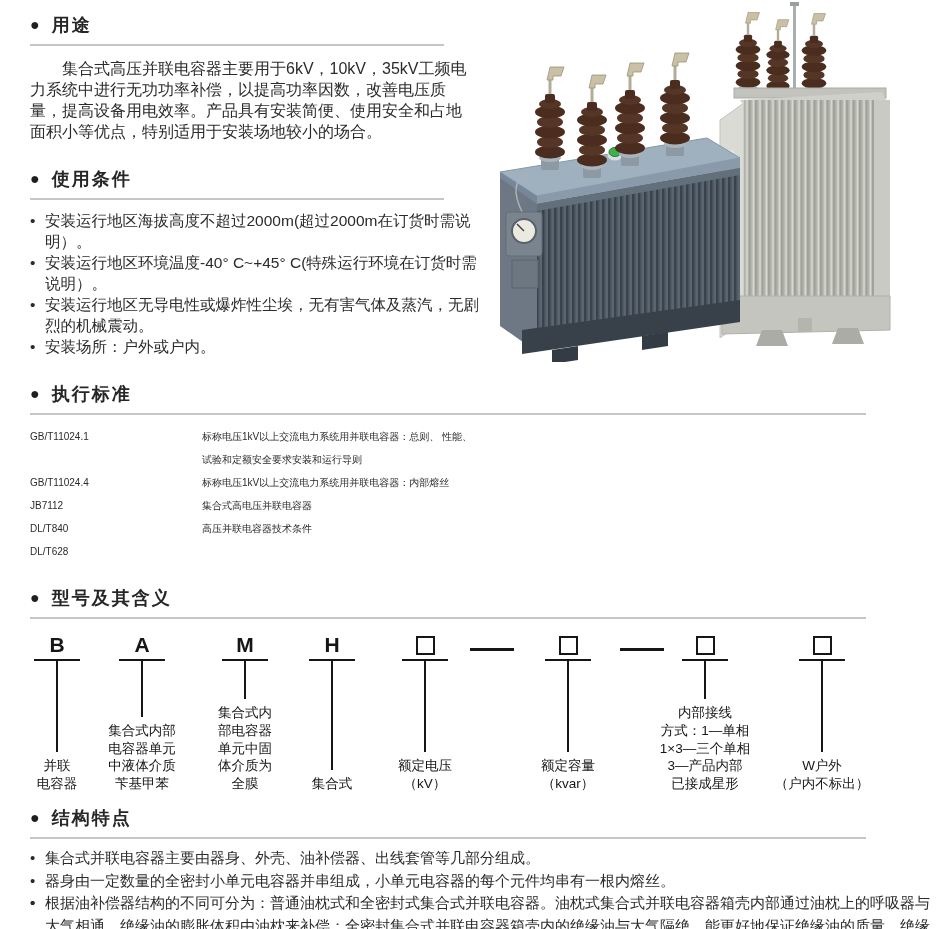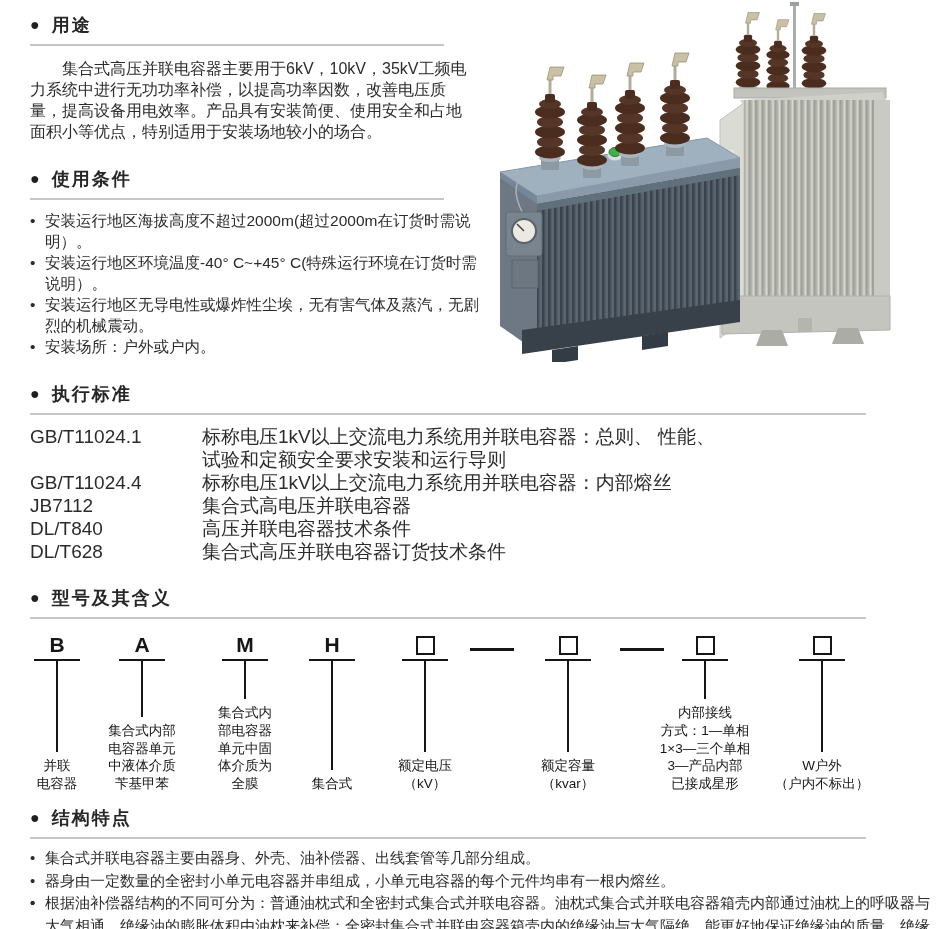--- a/index.html
+++ b/index.html
@@ -26,21 +26,21 @@
   .cond{margin-top:22px;}
   #conditions-list{margin-top:10px;width:452px;}
   #conditions-list .li-item{font-size:15.5px;line-height:21px;}
   .feat{margin-top:10px;}
   #features-list{margin-top:8px;width:906px;}
   #features-list .li-item{font-size:15px;line-height:22.5px;}
 
   
   .std{margin-top:22px;}
   #standards-rows{margin-top:10px;width:740px;}
-  .std-row{display:grid;grid-template-columns:172px 1fr;font-size:19px;line-height:23px;color:#2b2b2b;}
+  .std-row{display:grid;grid-template-columns:172px 1fr;font-size:10px;line-height:23px;color:#2b2b2b;}
   .std-desc{white-space:pre-line;}
 
   
   .model{margin-top:20px;}
   .model-diagram{position:relative;height:162px;margin:12px 0 0 -30px;}
   .m-col{position:absolute;top:0;bottom:0;display:flex;flex-direction:column;align-items:center;}
   .m-symbol{height:28px;display:flex;align-items:center;justify-content:center;
             font-size:21px;font-weight:600;color:#161616;}
   .m-box{width:19px;height:19px;border:2.5px solid #161616;display:block;box-sizing:border-box;}
   .m-hbar{width:46px;height:2px;background:#161616;}
@@ -173,21 +173,20 @@
         <div class="std-row">
           <span class="std-code">JB7112</span>
           <span class="std-desc">集合式高电压并联电容器</span>
         </div>
         <div class="std-row">
           <span class="std-code">DL/T840</span>
           <span class="std-desc">高压并联电容器技术条件</span>
         </div>
         <div class="std-row">
           <span class="std-code">DL/T628</span>
-          <span class="std-desc">集合式高压并联电容器订货技术条件</span>
         </div>
       </div>
   </section>
 
   <section class="model">
     <div class="sec-head">
       <span class="sec-dot">●</span>
       <h2 class="sec-title">型号及其含义</h2>
     </div>
     <div class="rule long"></div>

